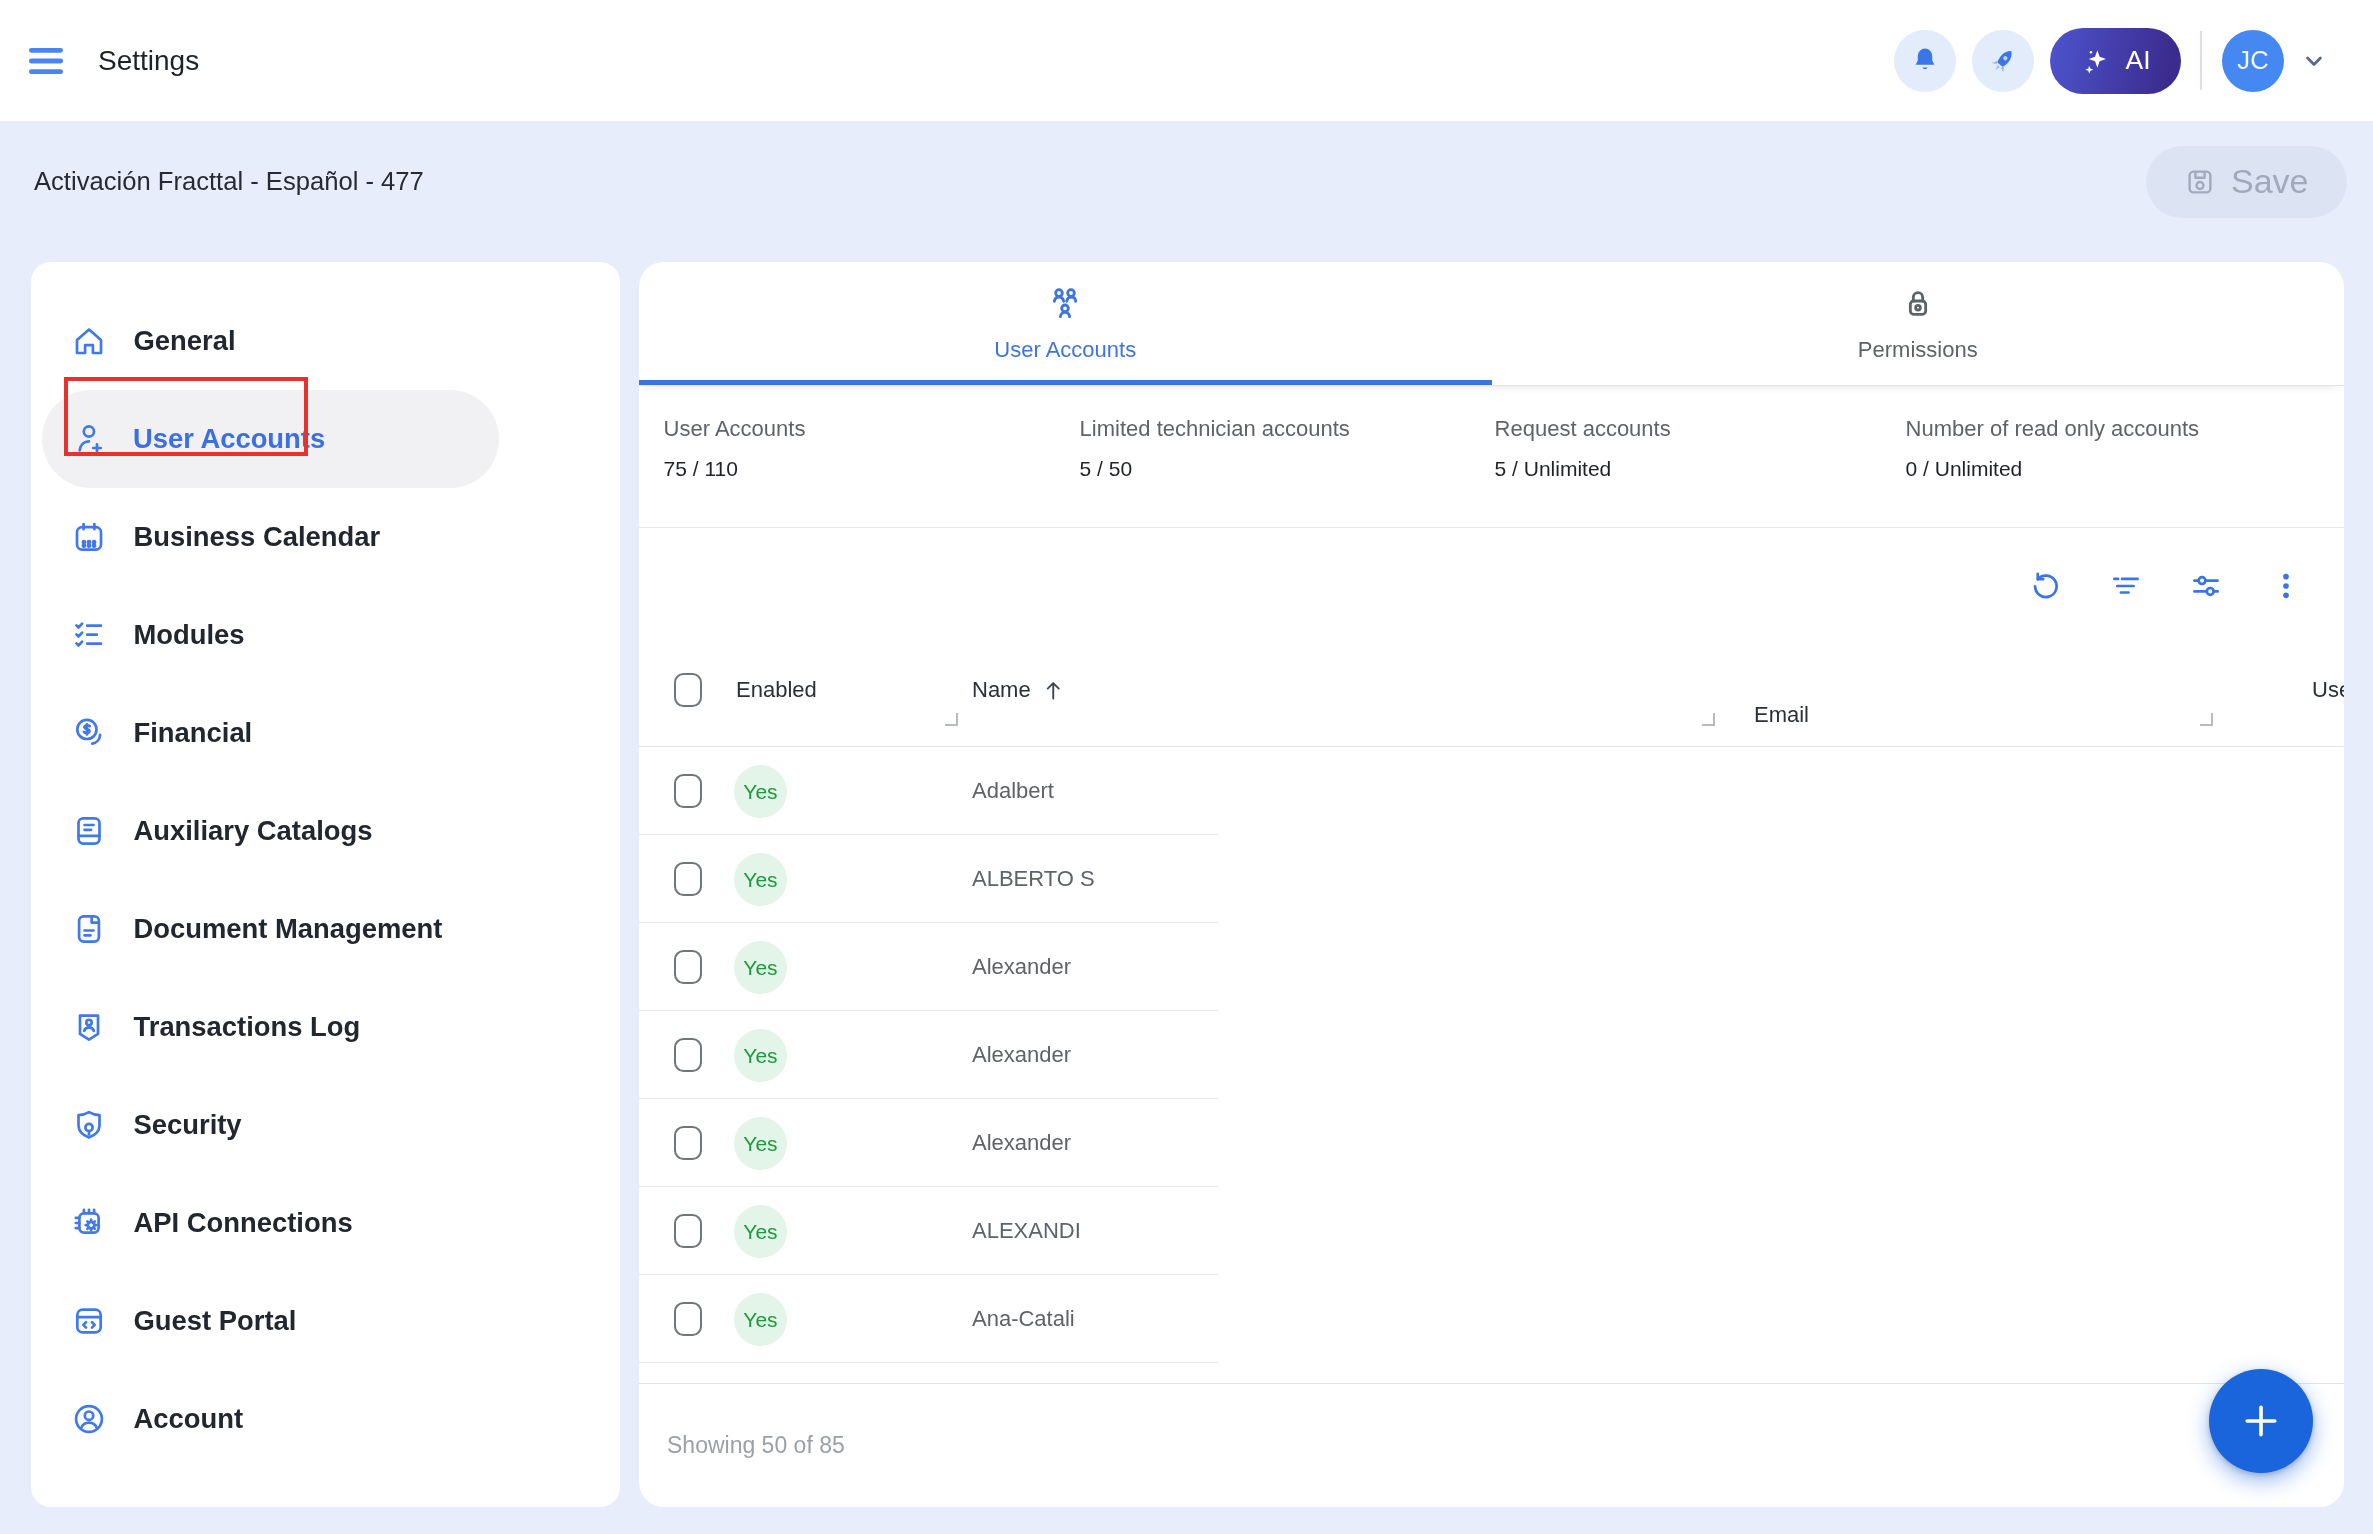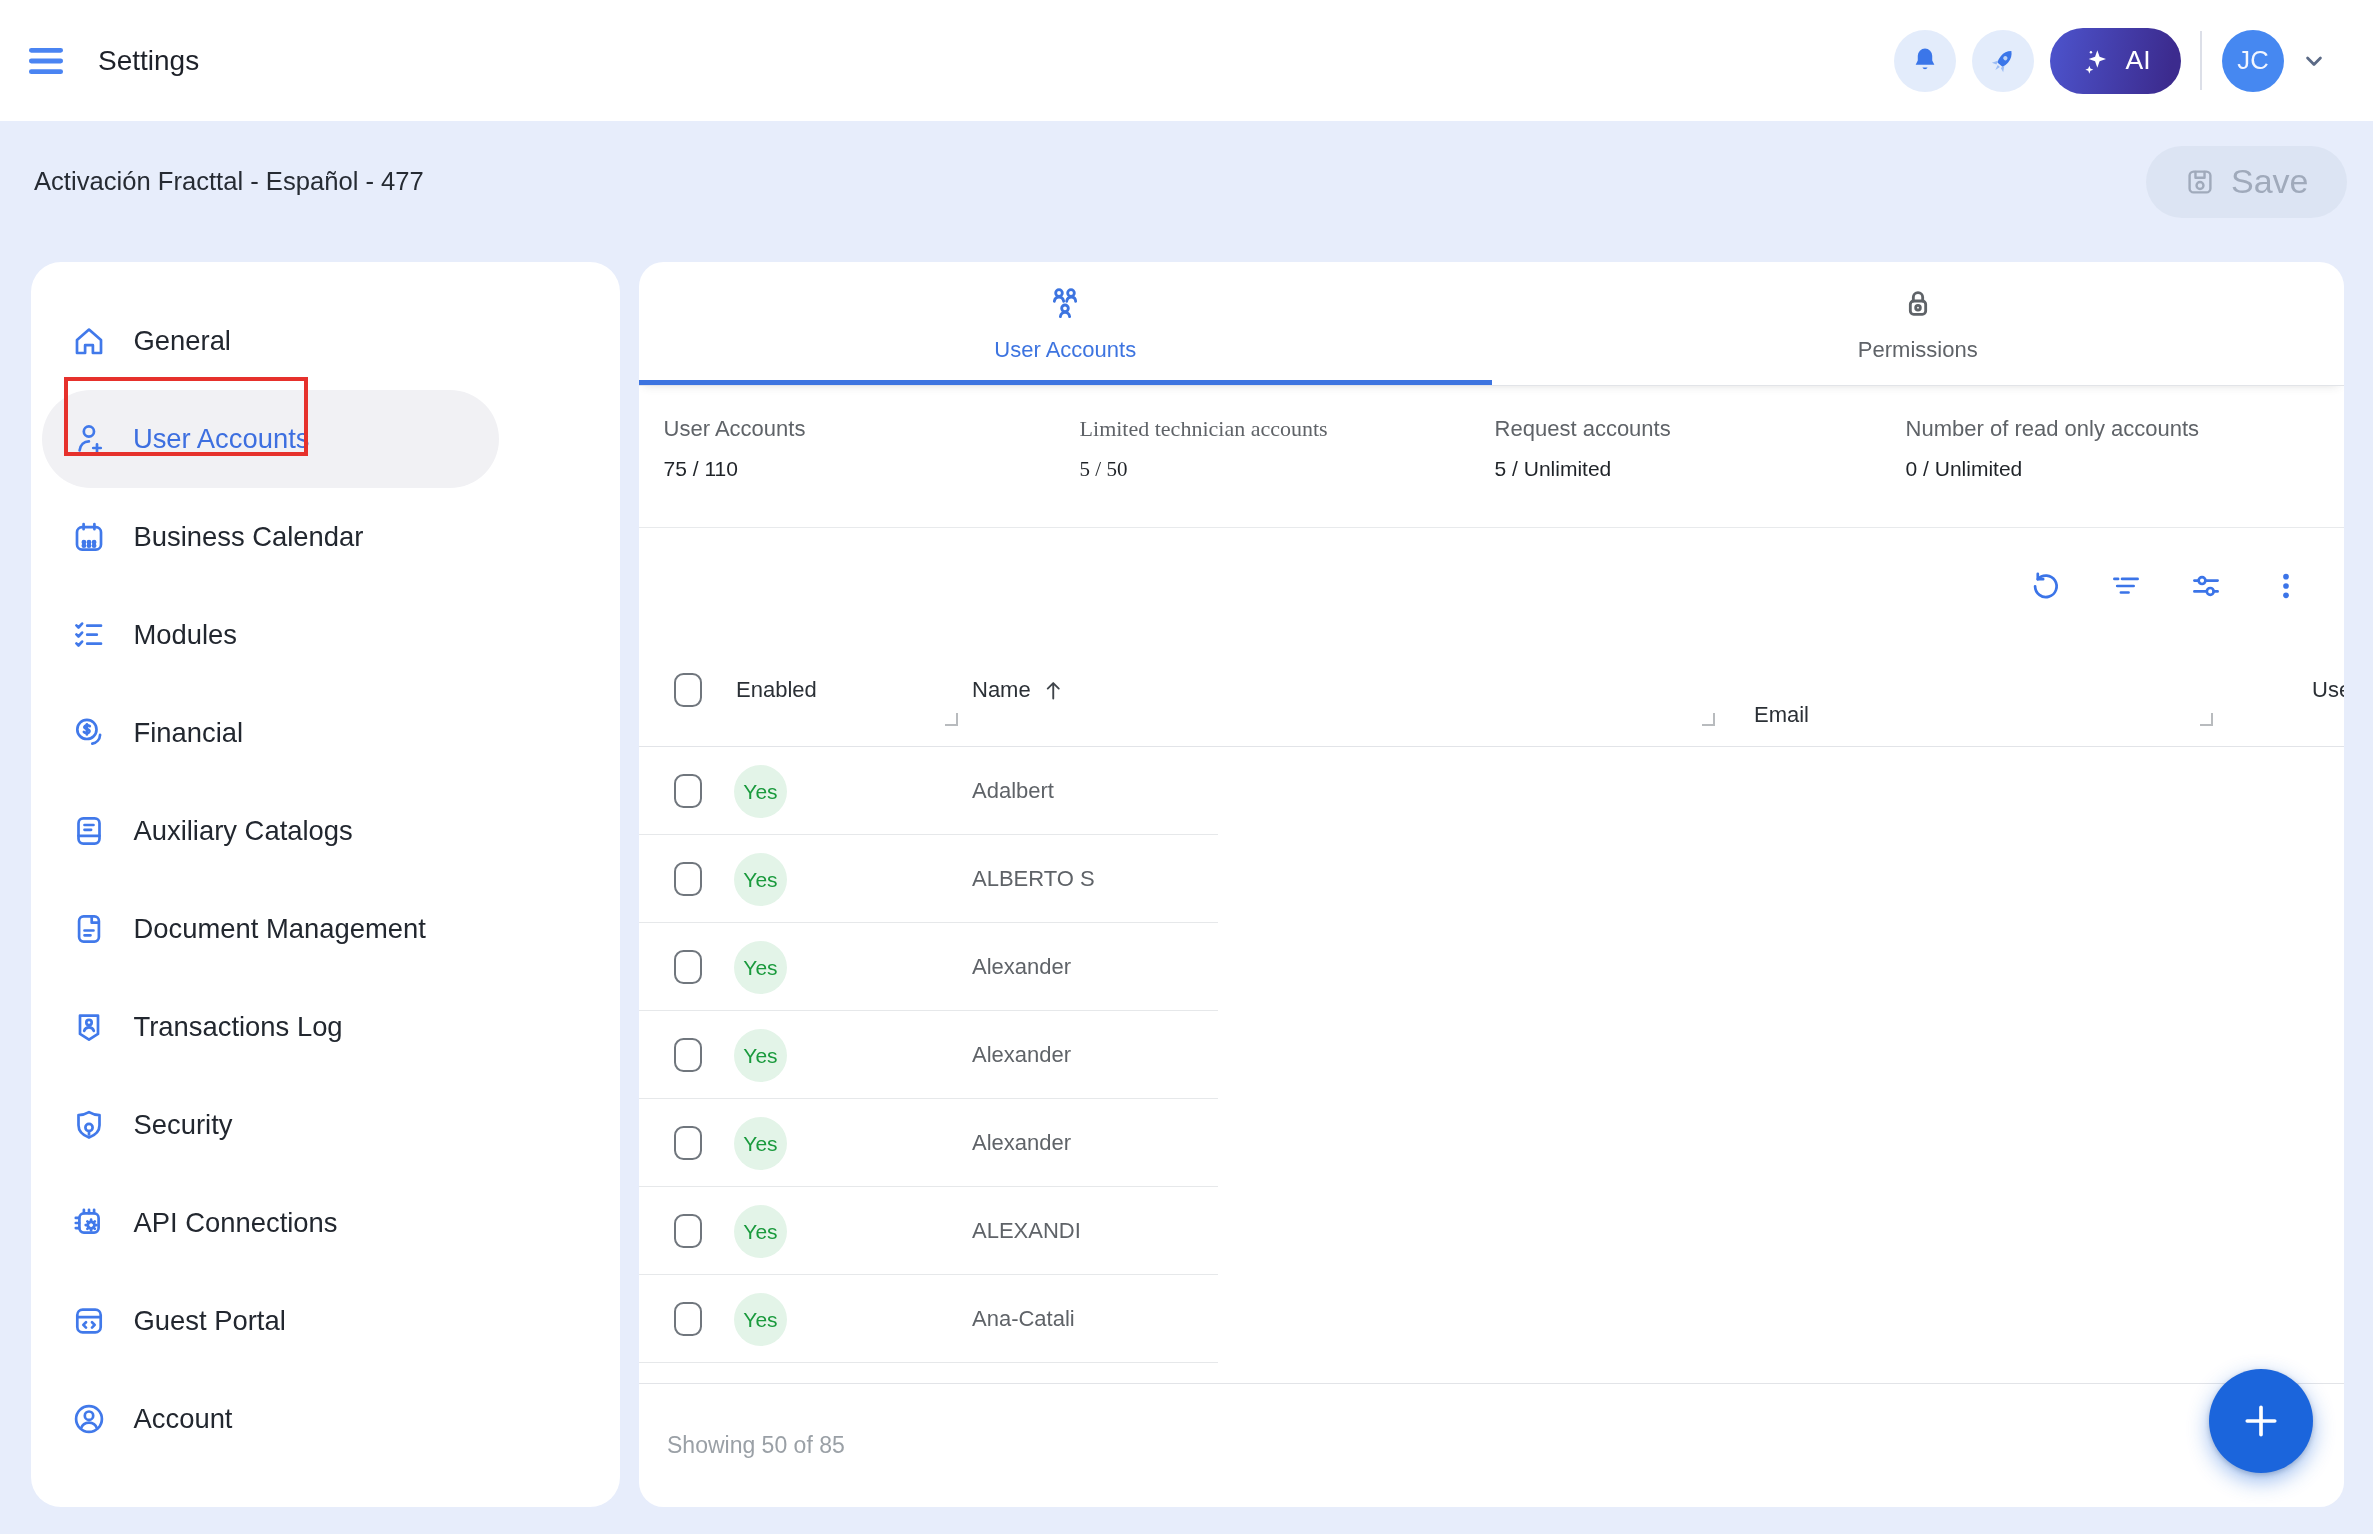--- a/index.html
+++ b/index.html
@@ -19,39 +19,39 @@
   .avatar{width:62px;height:62px;border-radius:50%;background:#4688f1;color:#f2f6ff;display:flex;align-items:center;justify-content:center;font-size:25.6px;font-weight:500;cursor:pointer;}
   .chev{width:28px;height:28px;color:#5b6a86;cursor:pointer;}
 
   
   .crumb-bar{position:absolute;top:121px;left:0;right:0;height:121px;display:flex;align-items:center;padding:0 26.5px 0 34px;box-sizing:border-box;}
   .crumb-text{font-size:25.6px;color:#262b33;}
   .save-btn{margin-left:auto;height:72px;padding:0 38px;border-radius:36px;background:#dce4f3;color:#a0aabb;font-size:34px;display:flex;align-items:center;gap:15px;border:none;cursor:default;}
   .save-btn svg{width:32px;height:32px;}
 
   
-  .sidebar{position:absolute;left:31px;top:262px;width:589px;height:1245px;background:#fff;border-radius:30px;padding-top:30px;box-sizing:border-box;}
+  .sidebar{position:absolute;left:31px;top:262px;width:589px;height:1245px;background:#fff;border-radius:20px;padding-top:30px;box-sizing:border-box;font-weight:bold;}
   .side-item{height:98px;display:flex;align-items:center;padding-left:40px;gap:26.5px;font-size:27.4px;color:#22272f;cursor:pointer;box-sizing:border-box;}
   .side-item .sicon{width:36px;height:36px;color:#4179ea;flex:0 0 auto;display:flex;}
   .side-item .sicon svg{width:36px;height:36px;}
   .side-item.selected{background:#f1f1f4;border-radius:49px;margin-left:11.4px;width:457px;padding-left:28px;}
   .side-item.selected .slabel{color:#3d6fe0;}
   .annotation-box{position:absolute;left:33px;top:115px;width:244px;height:79px;border:4.7px solid #e6312c;box-sizing:border-box;pointer-events:none;z-index:6;}
 
   
   .main-card{position:absolute;left:639px;top:262px;width:1705px;height:1245px;background:#fff;border-radius:24.6px;overflow:hidden;}
   .tabs{height:124px;display:flex;position:relative;border-bottom:0.9px solid #e2e4e8;box-shadow:0 4.7px 9.5px -4.7px rgba(60,64,67,.18);box-sizing:border-box;}
   .tab{flex:1;display:flex;flex-direction:column;align-items:center;justify-content:center;gap:13.2px;font-size:22px;color:#5f6368;cursor:pointer;}
   .tab svg{width:40px;height:40px;}
   .tab.active{color:#3d74e0;}
   .tab-indicator{position:absolute;left:0;bottom:0;width:50%;height:4.7px;background:#3d74e0;}
 
   .stats{height:142px;border-bottom:0.9px solid #e8eaec;display:flex;padding:30px 0 0 24.6px;box-sizing:border-box;}
   .stat{display:flex;flex-direction:column;gap:15px;}
-  .stat.c1{width:416px;} .stat.c2{width:415px;font-family:Liberation Serif, serif;} .stat.c3{width:411px;}
+  .stat.c1{width:416px;} .stat.c2{width:415px;} .stat.c3{width:411px;}
   .stat-label{font-size:22px;color:#5f6368;}
   .stat-value{font-size:21px;color:#1f2328;}
 
   .tools{height:115px;display:flex;align-items:center;justify-content:flex-end;gap:44px;padding-right:40px;box-sizing:border-box;}
   .tool-btn{width:36px;height:36px;color:#3b74e8;cursor:pointer;display:flex;align-items:center;justify-content:center;}
   .tool-btn svg{width:34px;height:34px;}
 
   .thead{height:104px;position:relative;border-bottom:0.9px solid #e2e4e8;box-sizing:border-box;font-size:22px;color:#2b3036;font-weight:500;}
   .cbx{width:28px;height:34px;border:2.4px solid #70767d;border-radius:9.5px;background:#fff;box-sizing:border-box;cursor:pointer;}
   .thead .cbx{position:absolute;left:35px;top:30px;}

